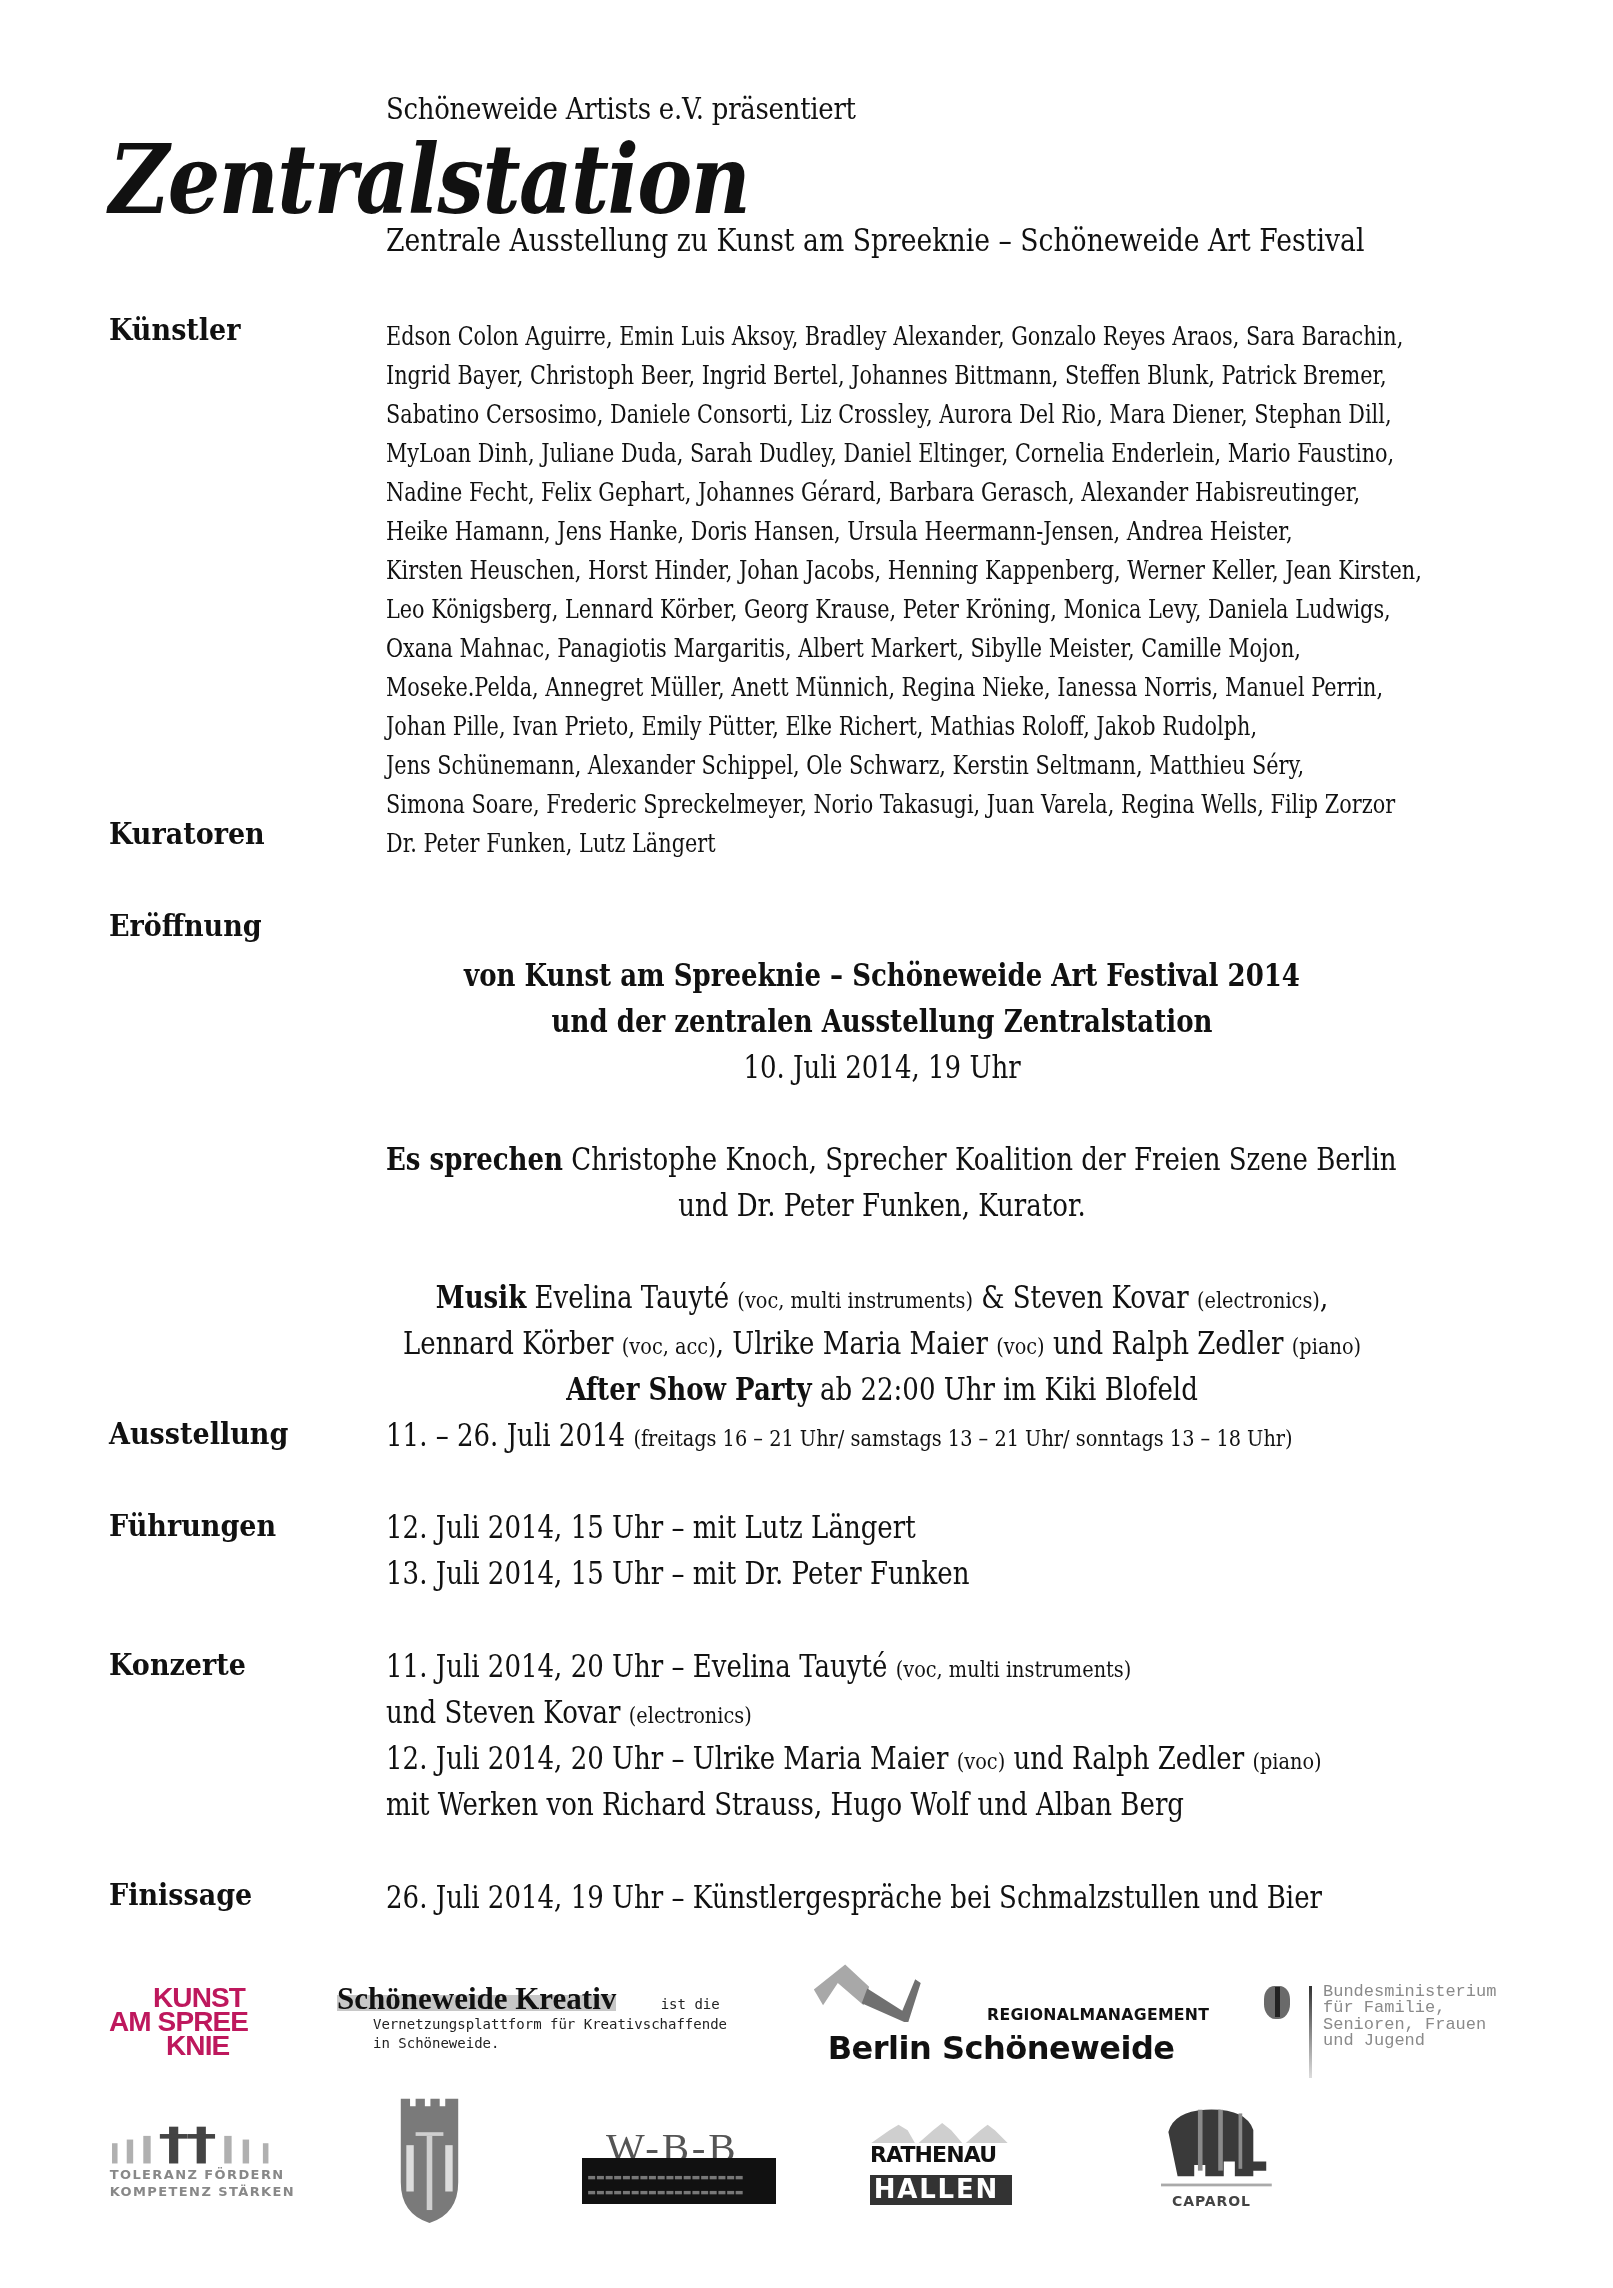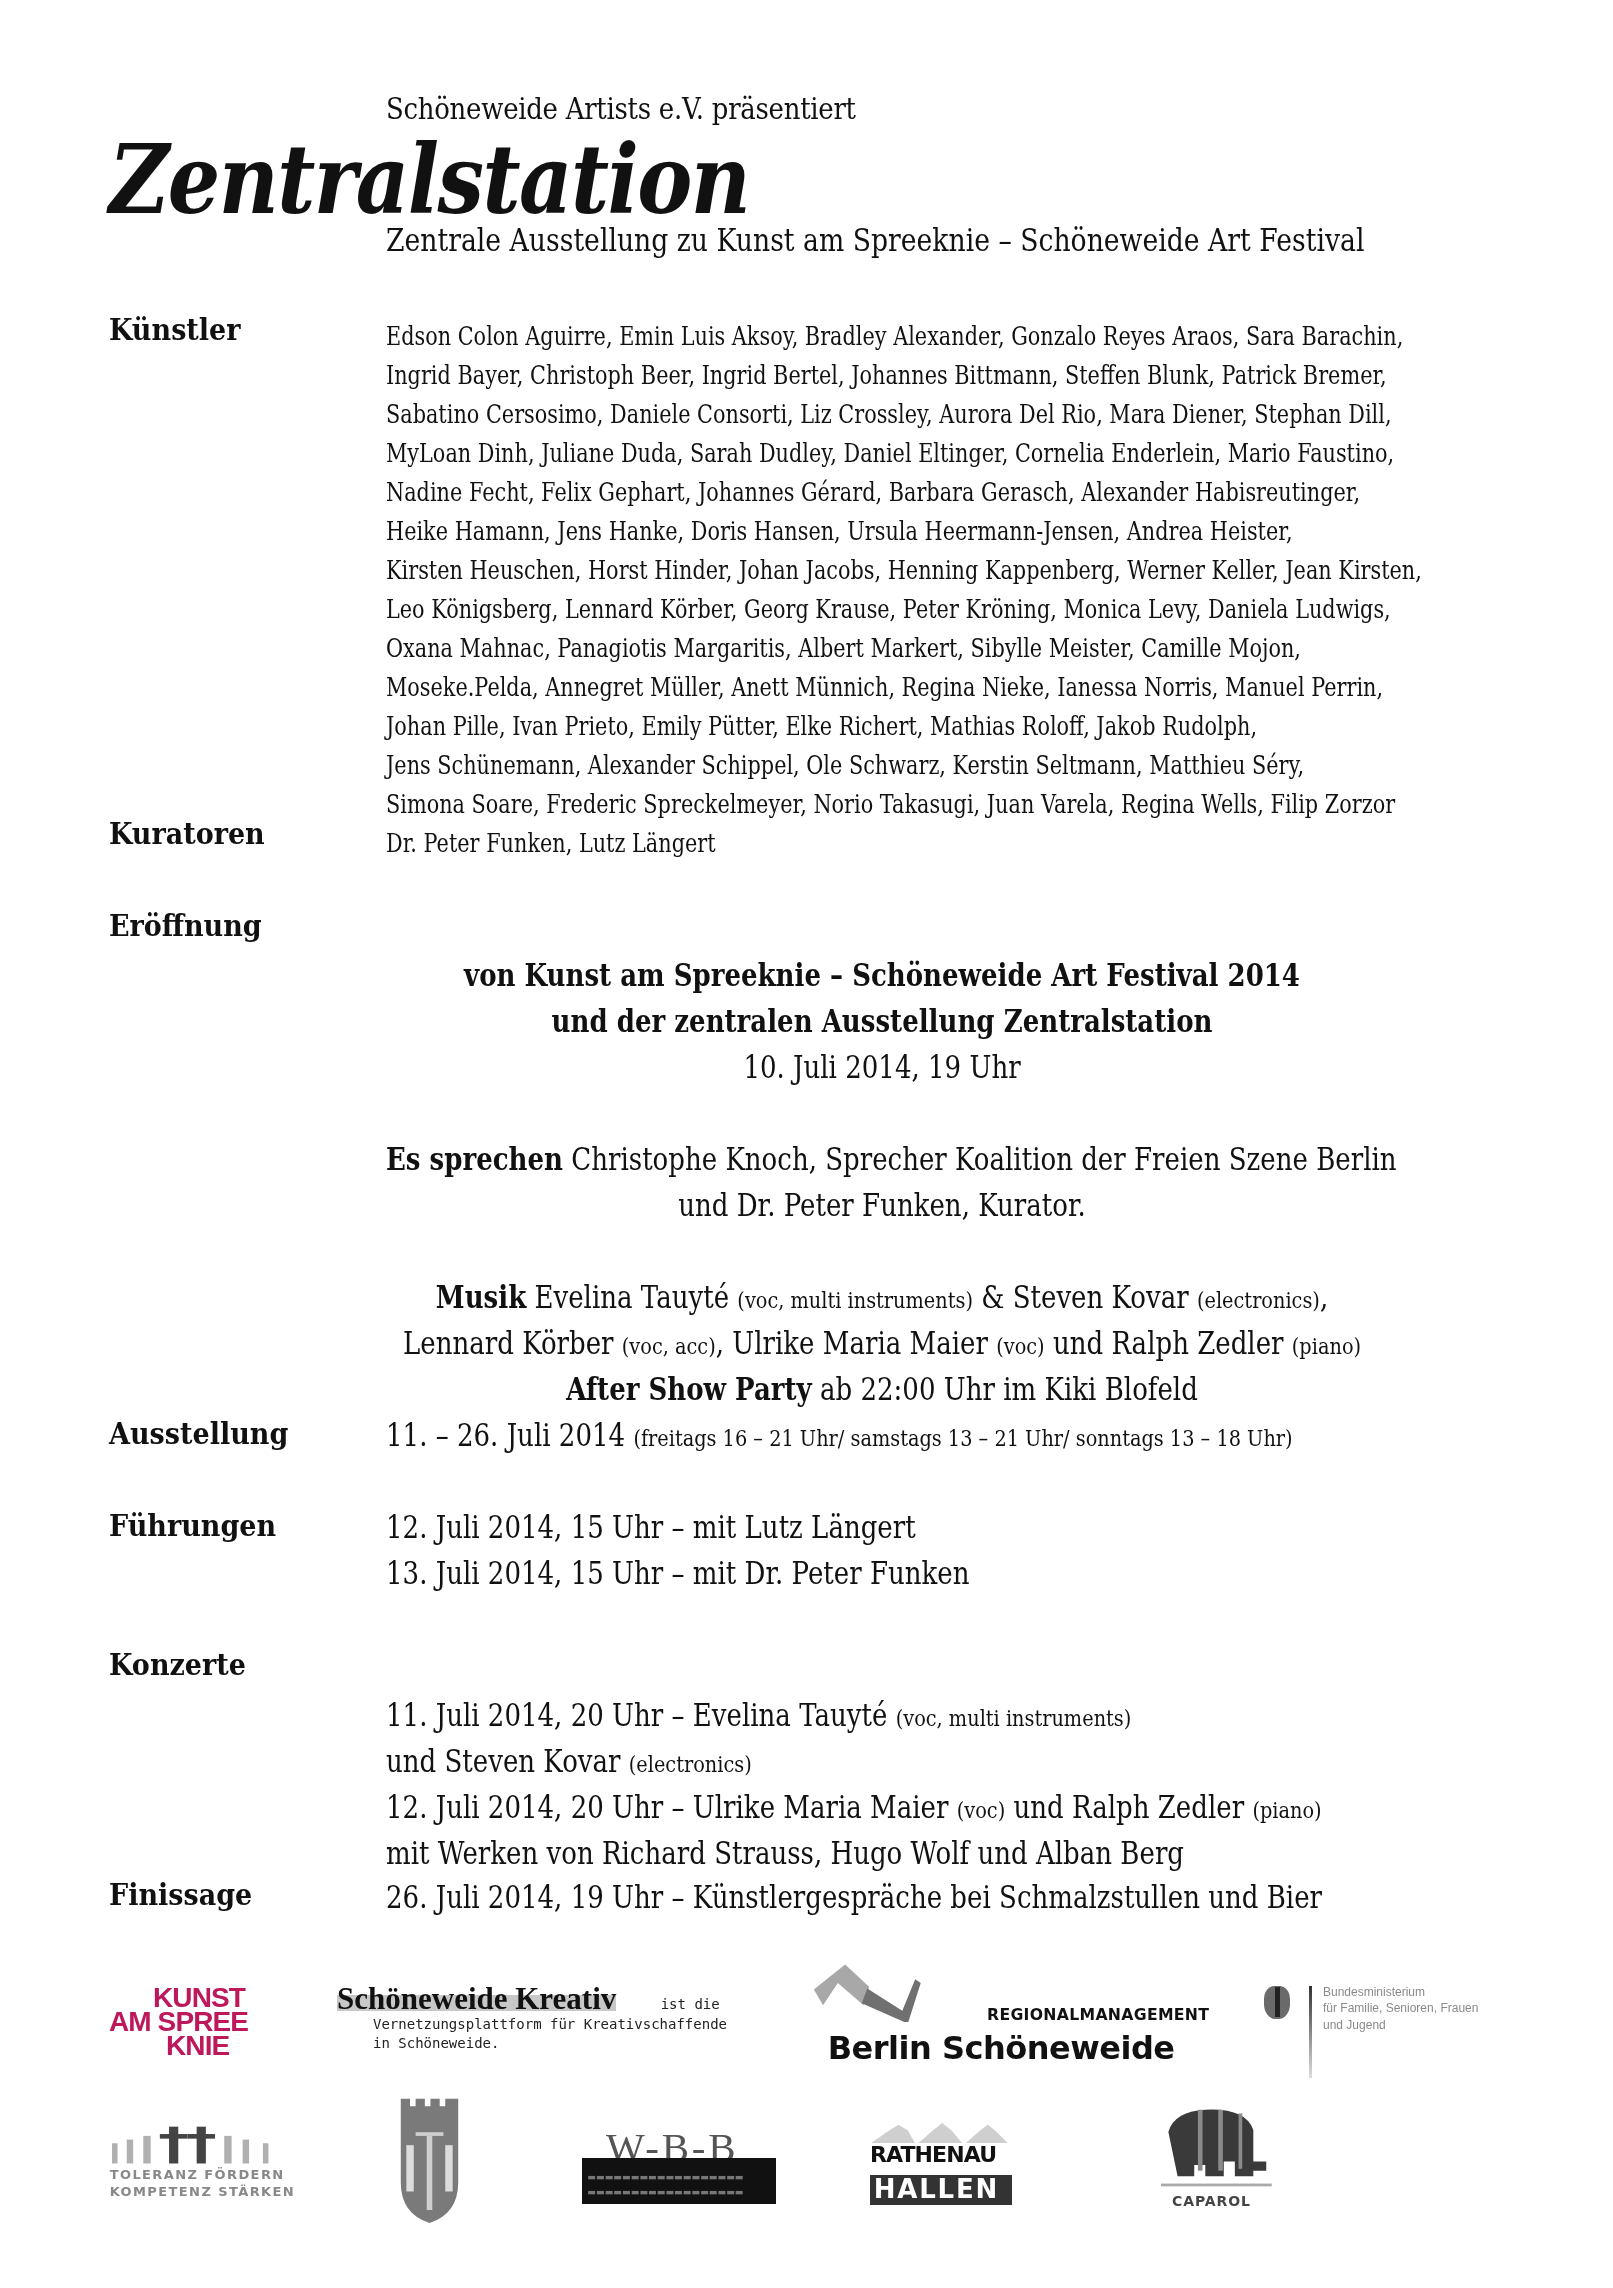--- a/index.html
+++ b/index.html
@@ -39,21 +39,21 @@
 
     .regional { left: 812px; top: 1957px; width: 388px; height: 111px; }
     .regional .wave { position: absolute; left: 0; top: 0; }
     .regional .rm { position: absolute; left: 175px; top: 48px; font-family: "DejaVu Sans", sans-serif; font-weight: bold; font-size: 15.7px; letter-spacing: 0.3px; }
     .regional .bs { position: absolute; left: 15.7px; top: 72px; font-family: "DejaVu Sans", sans-serif; font-weight: bold; font-size: 32px; letter-spacing: -0.5px; }
 
     .ministry { left: 1255px; top: 1980px; width: 277px; height: 102px; }
     .ministry .eagle { position: absolute; left: 9.2px; top: 5.5px; width: 26px; height: 33px; background: #6a6a6a; border-radius: 40% 40% 45% 45%; }
     .ministry .eagle::after { content: ""; position: absolute; left: 11px; top: 1.8px; width: 4.6px; height: 29.5px; background: #222; }
     .ministry .bar { position: absolute; left: 54px; top: 5.5px; width: 2.8px; height: 92px; background: linear-gradient(#333, #999 60%, #ddd); }
-    .ministry .txt { position: absolute; left: 68px; top: 3.7px; font-family: Liberation Sans, sans-serif; font-size: 12px; line-height: 16.6px; color: #8a8a8a; filter: blur(0.6px); }
+    .ministry .txt { position: absolute; left: 68px; top: 3.7px; font-family: Liberation Mono, monospace; font-size: 17px; line-height: 16.6px; color: #8a8a8a; filter: blur(0.6px); }
 
     .toleranz { left: 106px; top: 2123px; width: 185px; height: 83px; }
     .toleranz .figs { position: absolute; left: 0; top: 0; width: 185px; height: 46px; }
     .toleranz .t { position: absolute; left: 3.7px; top: 44px; font-family: "DejaVu Sans", sans-serif; font-weight: bold; font-size: 13px; letter-spacing: 1.4px; line-height: 16.6px; color: #888; filter: blur(0.4px); white-space: nowrap; }
 
     .wappen { left: 397px; top: 2097px; width: 65px; height: 126px; }
 
     .wbb { left: 580px; top: 2123px; width: 198px; height: 88px; }
     .wbb .w { position: absolute; left: 26px; top: 0; font-family: "Liberation Serif", serif; font-size: 41px; color: #555; letter-spacing: 2.8px; }
     .wbb .box { position: absolute; left: 1.8px; top: 35px; width: 194px; height: 46px; background: #111; }
@@ -113,21 +113,21 @@
   <div class="line"><span>11. – 26. Juli 2014 </span><span class="sm">(freitags 16 – 21 Uhr/ samstags 13 – 21 Uhr/ sonntags 13 – 18 Uhr)</span></div>
 </div>
 
 <div class="abs label" style="top:1508px;">Führungen</div>
 <div class="abs body-col big" style="top:1504px;">
   <div class="line">12. Juli 2014, 15 Uhr – mit Lutz Längert</div>
   <div class="line">13. Juli 2014, 15 Uhr – mit Dr. Peter Funken</div>
 </div>
 
 <div class="abs label" style="top:1647px;">Konzerte</div>
-<div class="abs body-col big" style="top:1692px;">
+<div class="abs body-col big" style="top:1643px;">
   <div class="line"><span>11. Juli 2014, 20 Uhr – Evelina Tauyté </span><span class="sm">(voc, multi instruments)</span></div>
   <div class="line"><span>und Steven Kovar </span><span class="sm">(electronics)</span></div>
   <div class="line"><span>12. Juli 2014, 20 Uhr – Ulrike Maria Maier </span><span class="sm">(voc)</span><span> und Ralph Zedler </span><span class="sm">(piano)</span></div>
   <div class="line">mit Werken von Richard Strauss, Hugo Wolf und Alban Berg</div>
 </div>
 
 <div class="abs label" style="top:1877px;">Finissage</div>
 <div class="abs body-col big" style="top:1874px;">
   <div class="line">26. Juli 2014, 19 Uhr – Künstlergespräche bei Schmalzstullen und Bier</div>
 </div>

